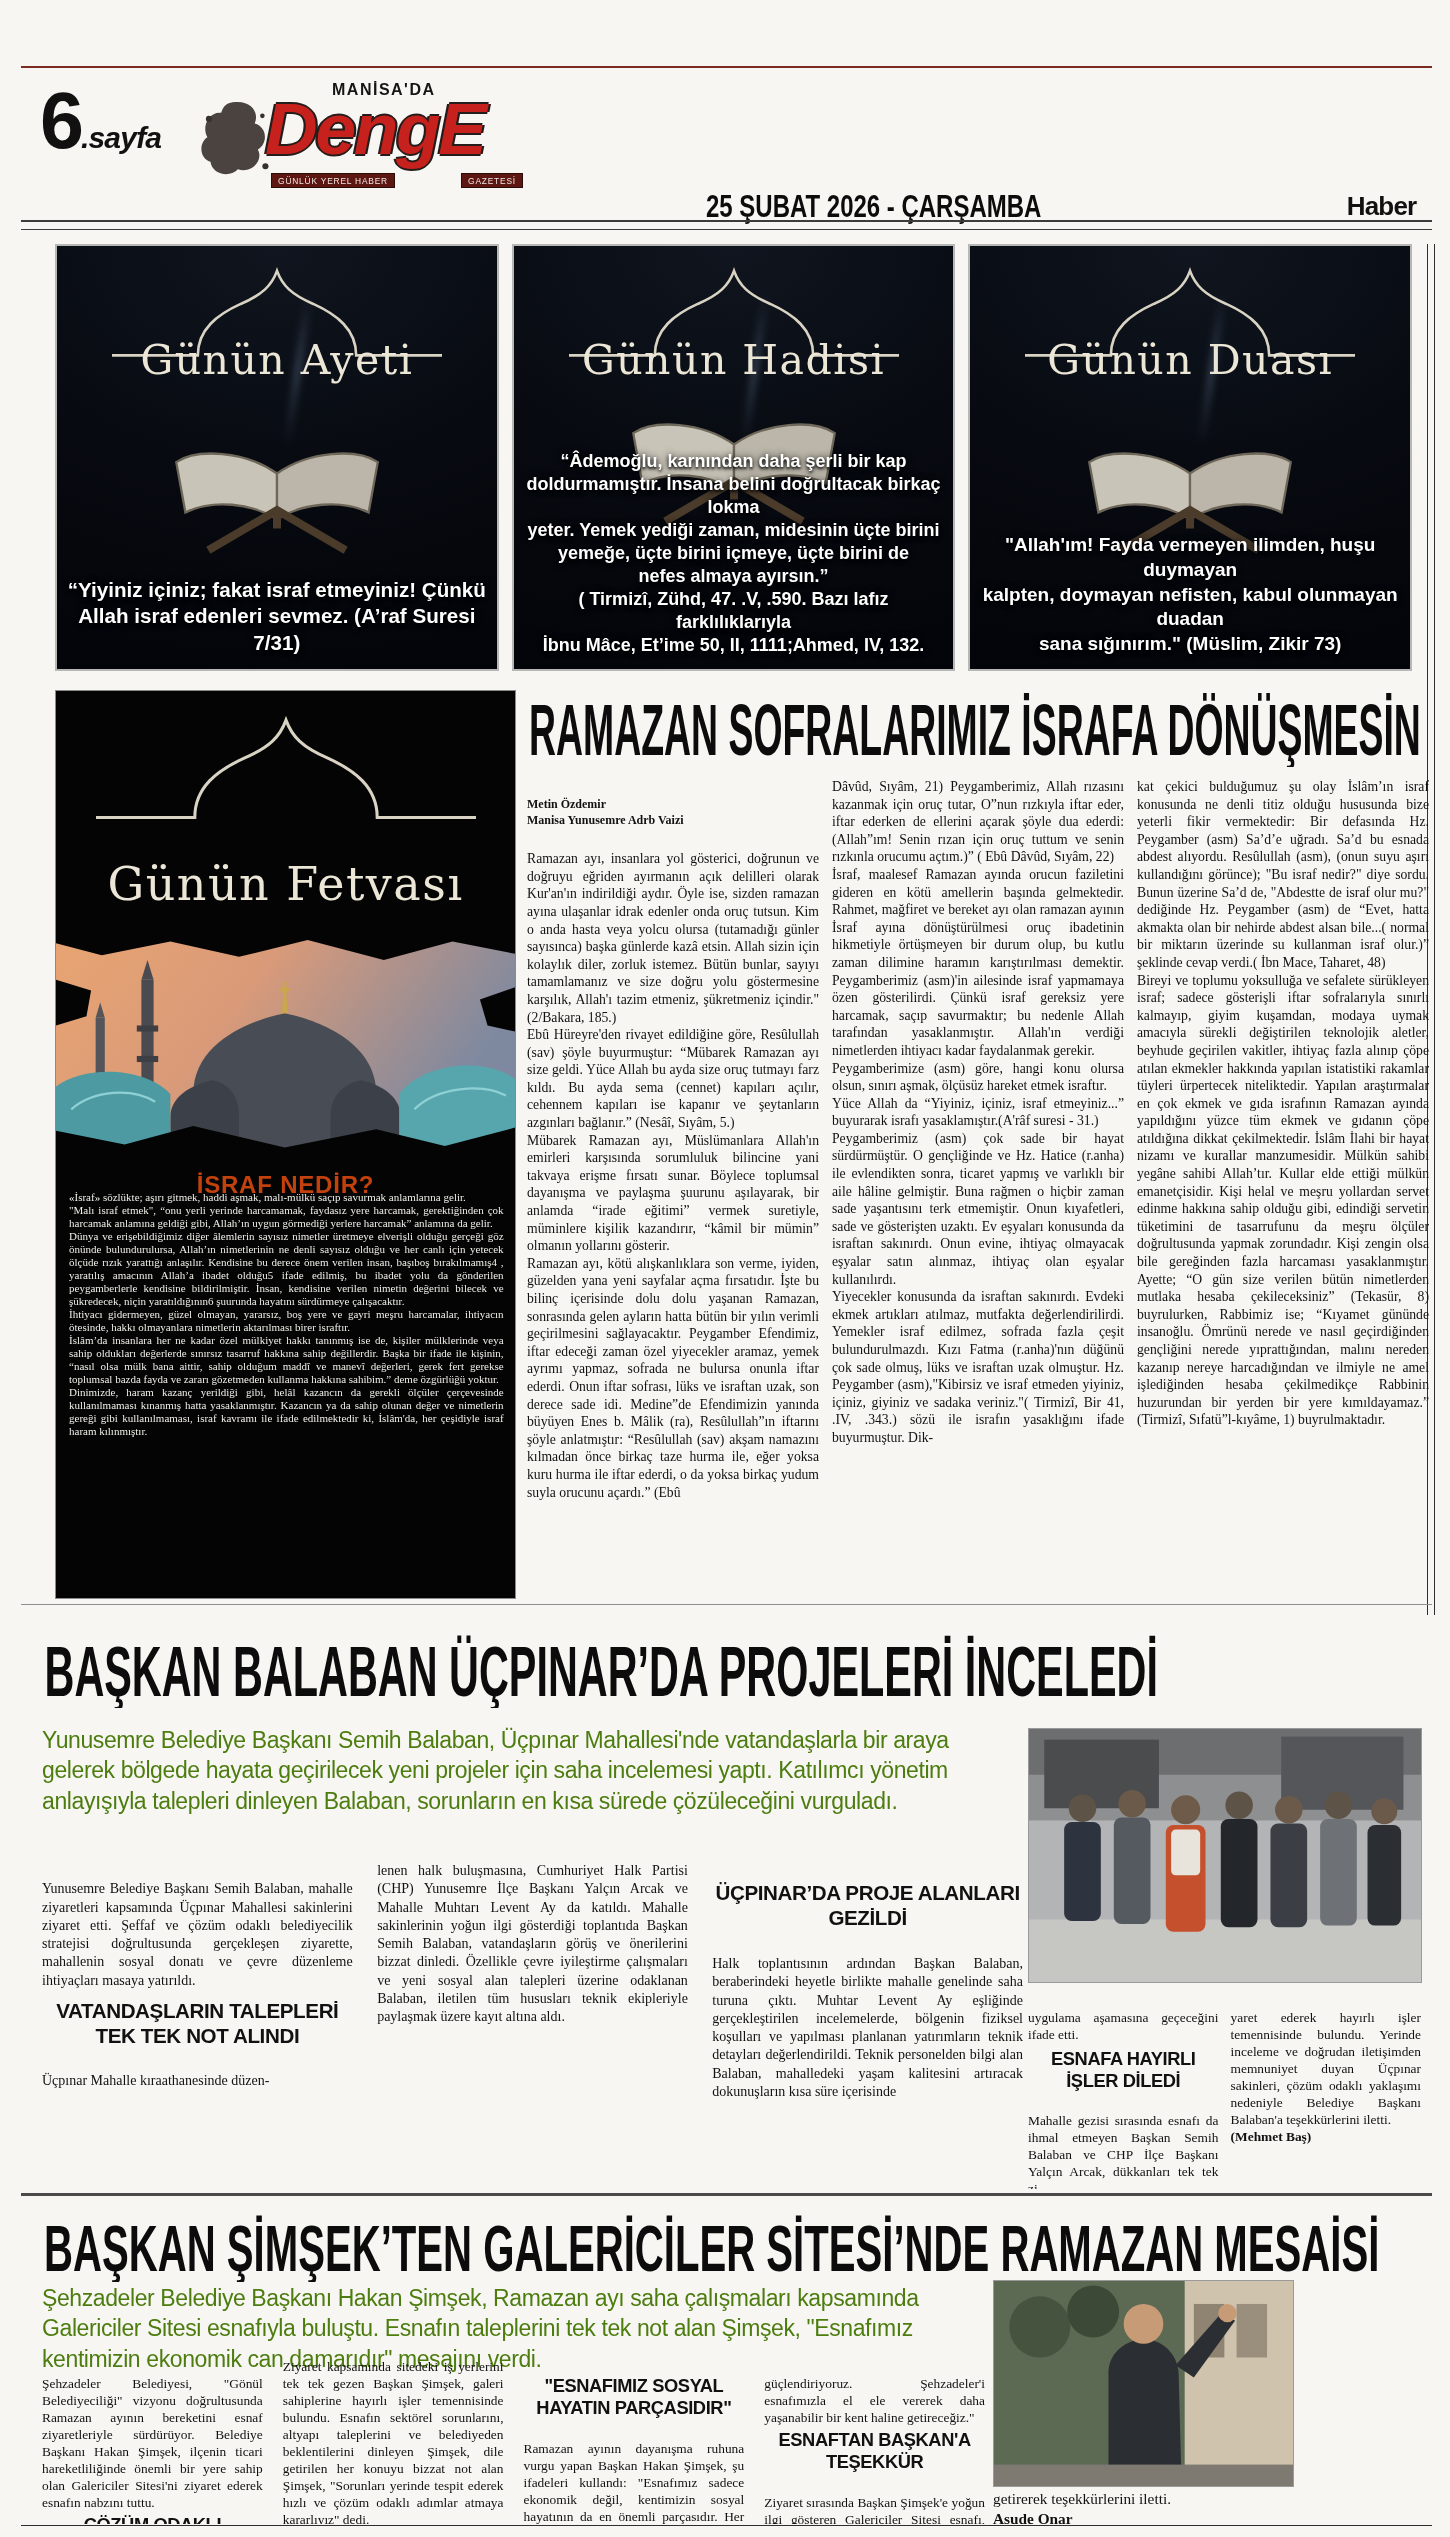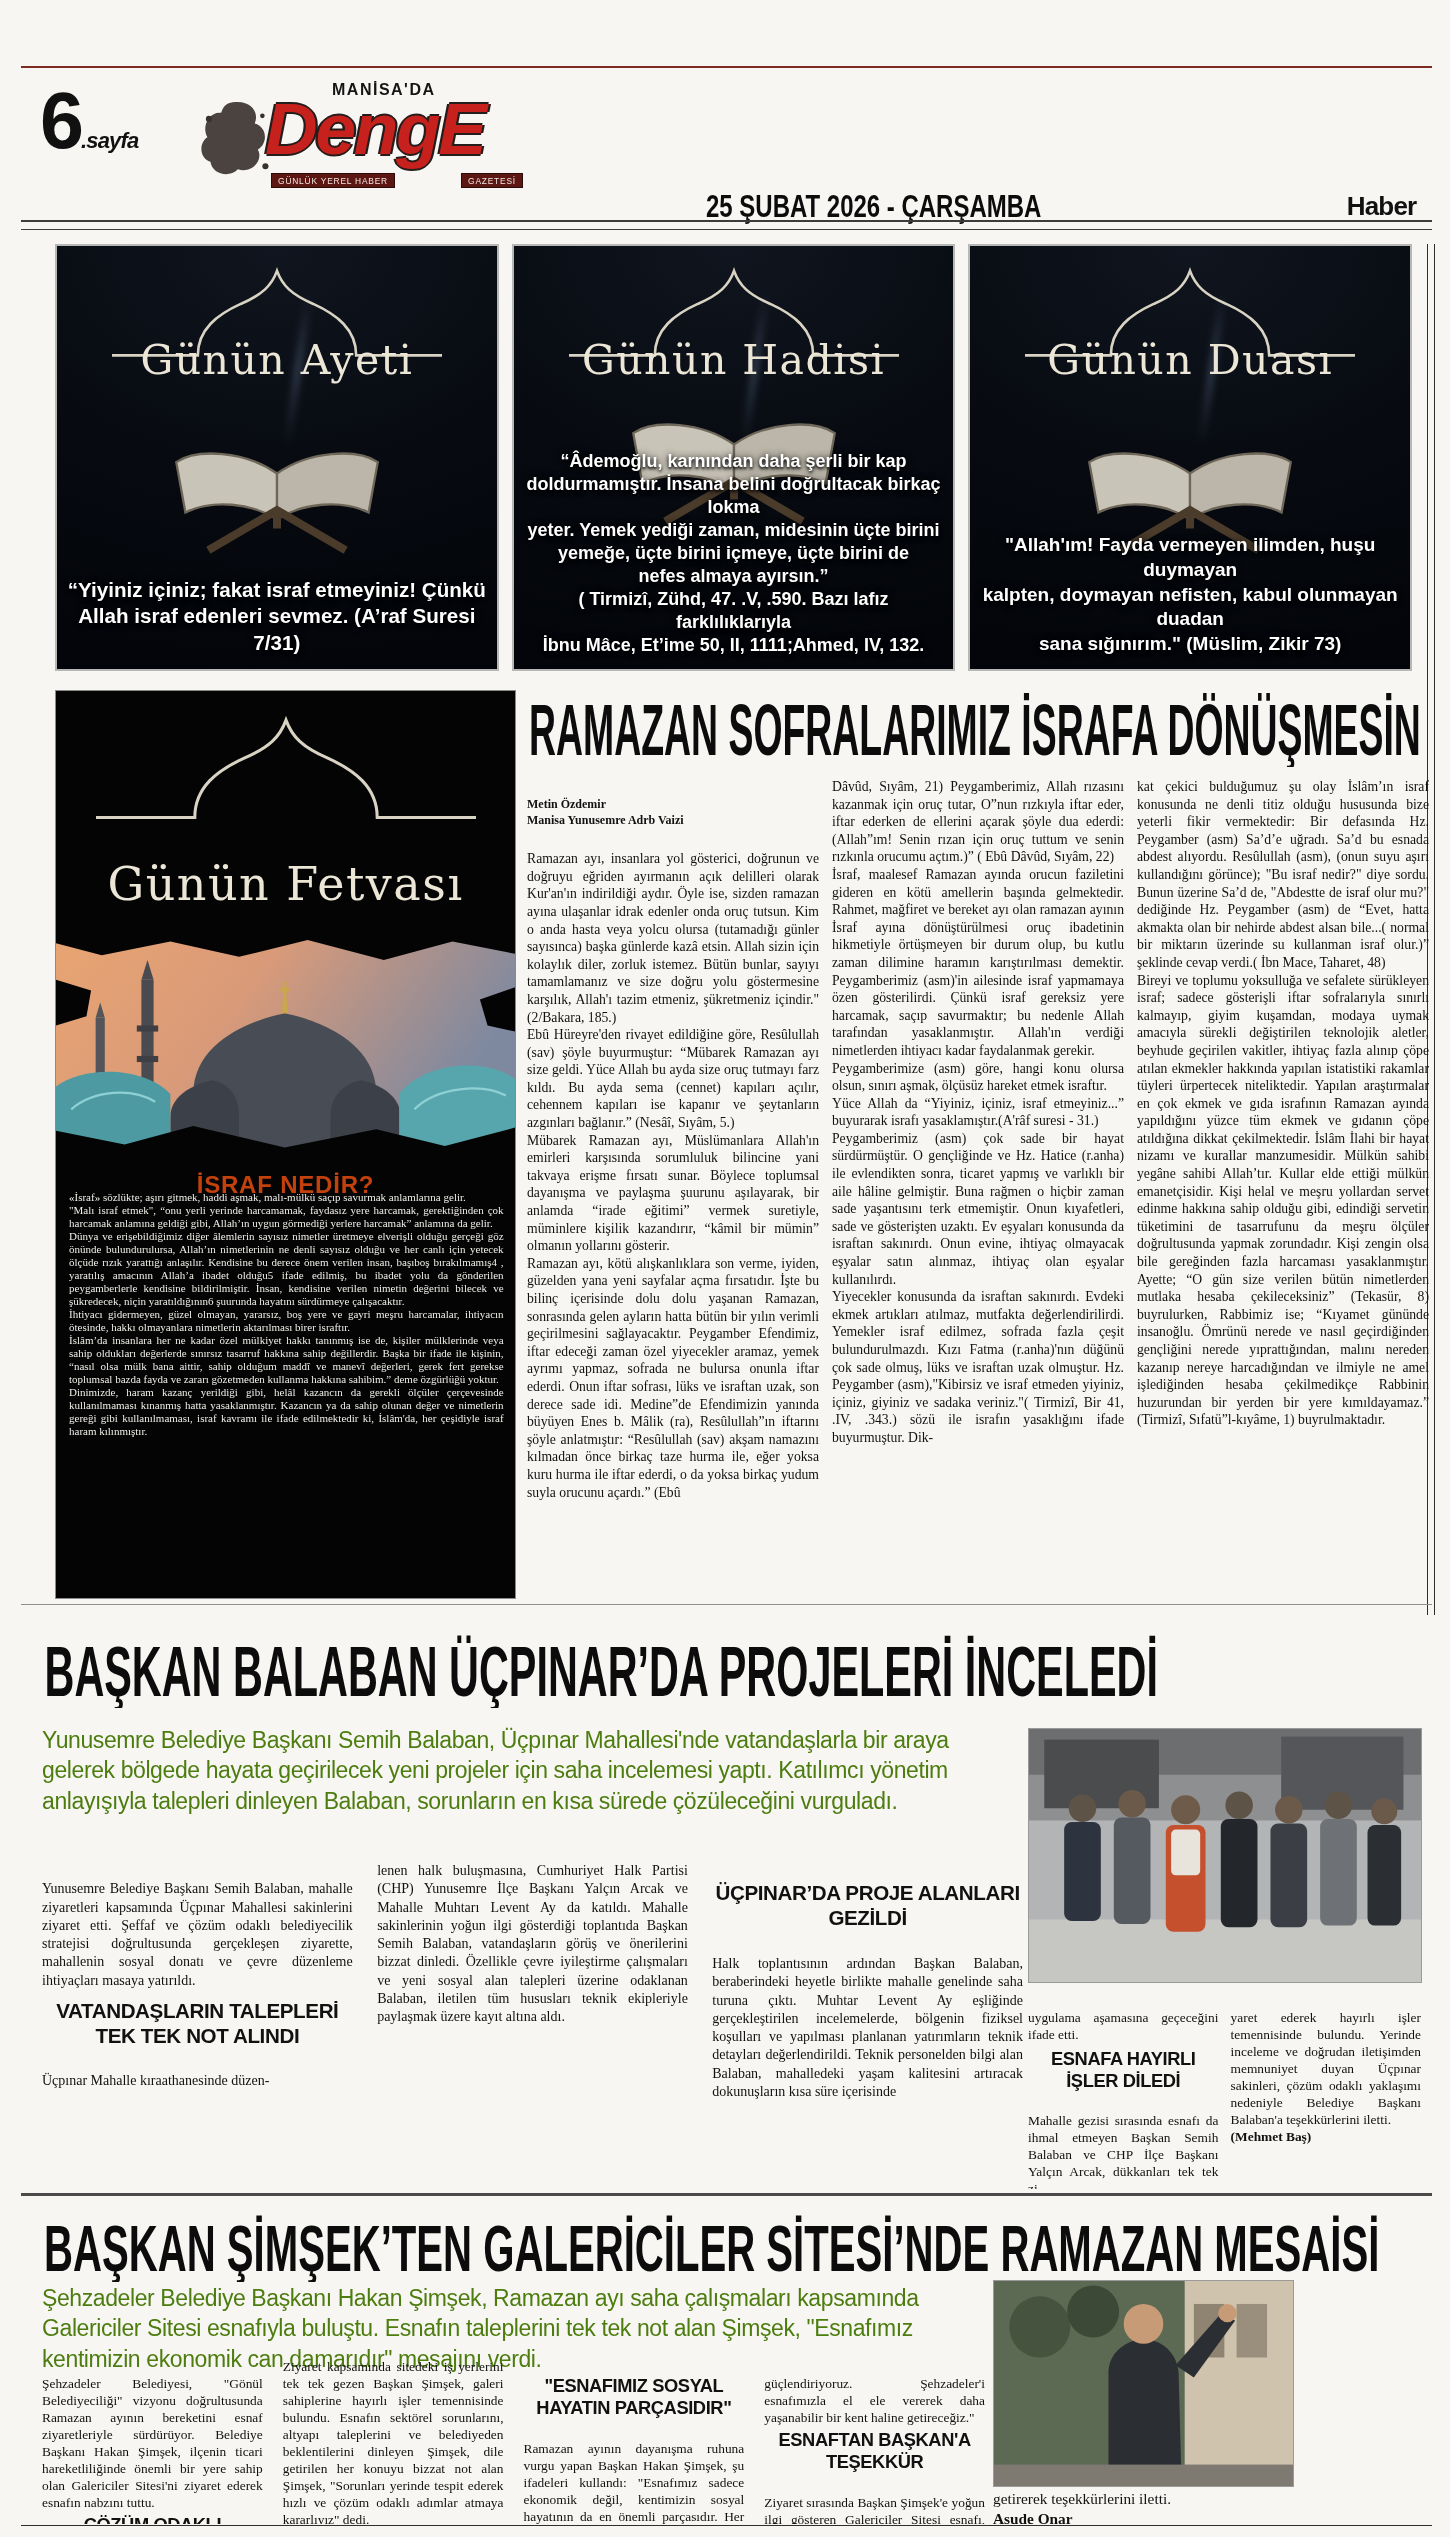--- a/index.html
+++ b/index.html
@@ -5,21 +5,21 @@
   html,body{margin:0;padding:0;}
   body{
     width:1450px;height:2538px;position:relative;background:#f7f6f3;
     font-family:"Liberation Serif", serif;color:#111;overflow:hidden;
   }
   
   #topline{position:absolute;top:66px;left:21.4px;right:18.3px;height:2.3px;background:#7c2a22;}
   #hdr{position:absolute;top:75px;left:34px;right:27.5px;height:143px;}
   .pagenum{position:absolute;left:6.1px;top:6.1px;font-family:"Liberation Sans",sans-serif;}
   .pagenum .big{font-size:79px;font-weight:bold;line-height:1;letter-spacing:-3.1px;}
-  .pagenum .suf{font-size:22px;font-weight:bold;font-style:italic;letter-spacing:-0.8px;}
+  .pagenum .suf{font-size:30px;font-weight:bold;font-style:italic;letter-spacing:-0.8px;}
   .masthead{position:absolute;left:164px;top:0;width:328px;height:137px;}
   .splat{position:absolute;left:0px;top:21.4px;width:73px;height:84px;}
   .mh-top{position:absolute;left:134px;top:6.1px;font-family:"Liberation Sans",sans-serif;font-weight:bold;font-size:16px;letter-spacing:1.5px;color:#151515;}
   .mh-name{position:absolute;left:67px;top:17px;font-family:"Liberation Sans",sans-serif;font-weight:bold;font-style:italic;
     font-size:73px;line-height:1;color:#c6211c;letter-spacing:-2.3px;
     text-shadow:-2.3px 0 0 #241d1b,2.3px 0 0 #241d1b,0 -2.3px 0 #241d1b,0 2.3px 0 #241d1b;}
   .mh-sub{position:absolute;left:73px;top:98px;width:252px;display:flex;justify-content:space-between;}
   .mh-chip{background:#5d1713;color:#f3e8e4;font-family:"Liberation Sans",sans-serif;font-size:8.4px;font-weight:normal;
     padding:1.5px 6.1px;letter-spacing:0.8px;border:0.8px solid #2c0c09;}
   .hdr-date{position:absolute;left:672px;top:113px;}

